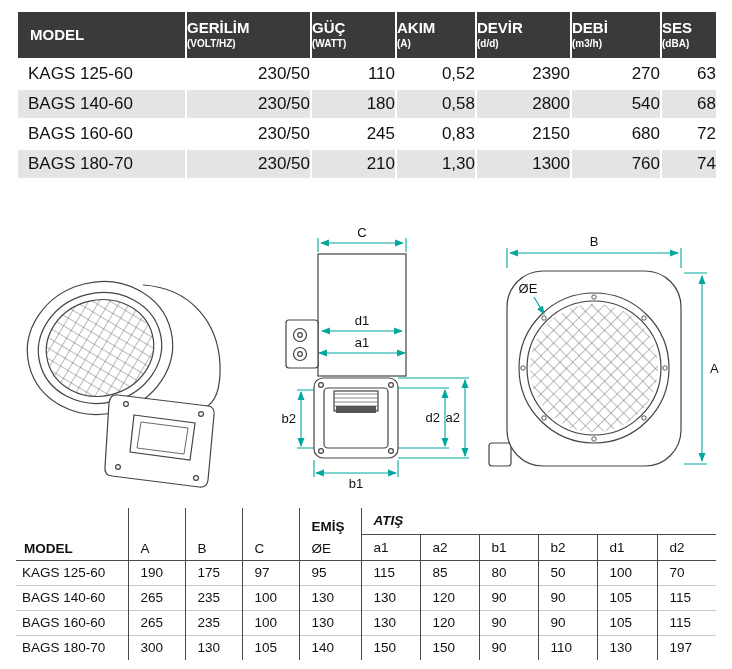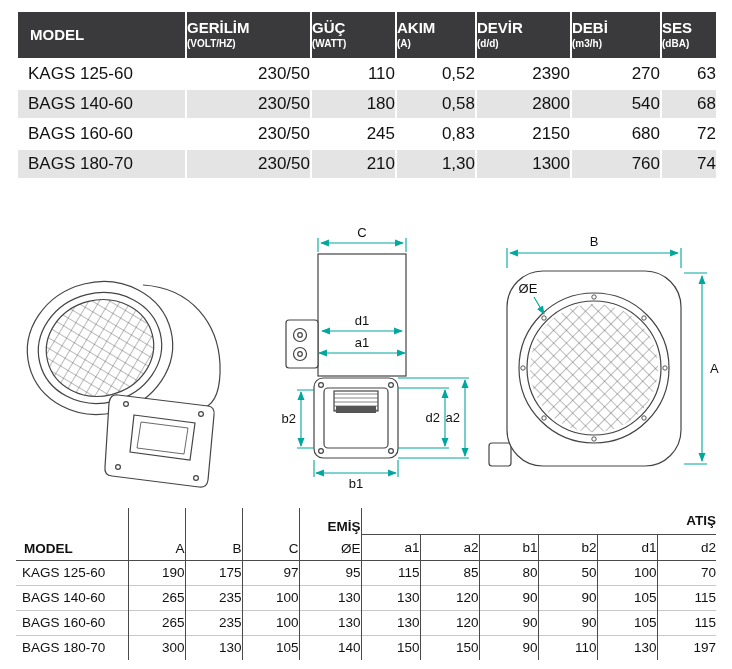--- a/index.html
+++ b/index.html
@@ -23,25 +23,25 @@
   table.spec tbody tr:nth-child(even) td { background:#e4e4e4; }
   table.spec td.c-model { text-align:left; padding-left:10px; }
 
   
   .drawings { position:absolute; left:0; top:196px; }
   .dim-label { font:13px "Liberation Sans", sans-serif; fill:#111; }
 
   
   table.dims { position:absolute; left:16px; top:508px; width:700px; border-collapse:collapse; table-layout:fixed;
                font-size:13.5px; color:#111; border-style:hidden; }
-  table.dims th, table.dims td { border-right:1px solid #4a4a4a; text-align:right; font-weight:normal; }
+  table.dims th, table.dims td { border-right:1px solid #4a4a4a; text-align:left; font-weight:normal;padding-left:12px; }
   table.dims th { border-bottom:1px solid #4a4a4a; }
   table.dims th.rspan { vertical-align:bottom; padding-bottom:4px; height:52px; }
   table.dims th.dt-model { text-align:left; padding-left:8px; font-weight:bold; }
-  table.dims th.dt-atis { font-weight:bold; height:24px; vertical-align:middle; }
+  table.dims th.dt-atis { font-weight:bold; height:24px; vertical-align:middle;font-style:italic; }
   table.dims th.dt-emis .emis-top { display:block; font-weight:bold; padding-top:3px; }
   table.dims th.dt-emis .emis-sub { display:block; margin-top:7px; }
   table.dims tr.sub th { height:24px; vertical-align:middle; }
   table.dims td { height:25px; vertical-align:middle; border-top:1px solid #c8c8c8; }
   table.dims td.c-model { text-align:left; padding-left:6px; }
 </style>
 </head>
 <body>
 
 <div class="canvas">

